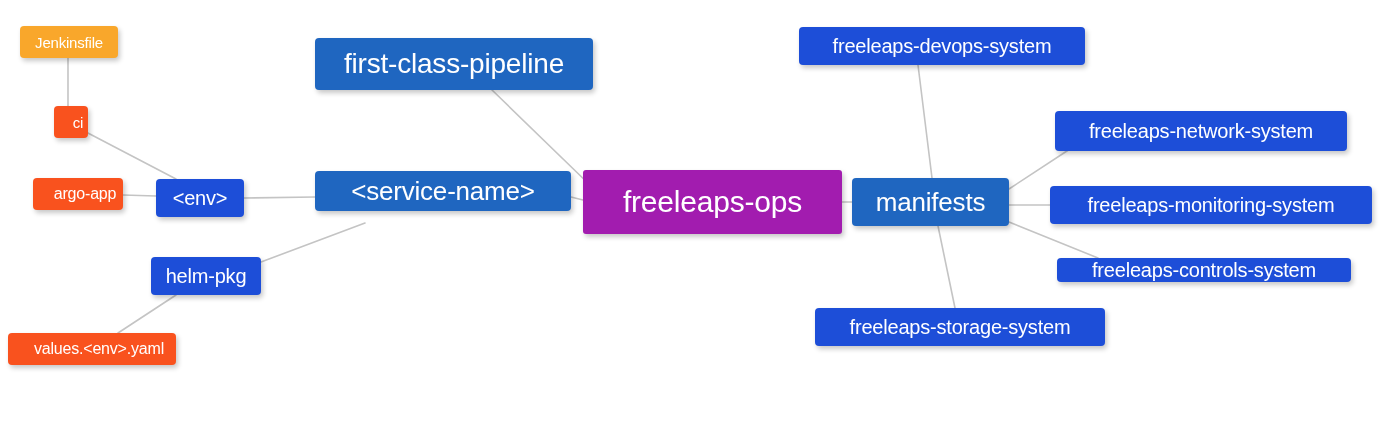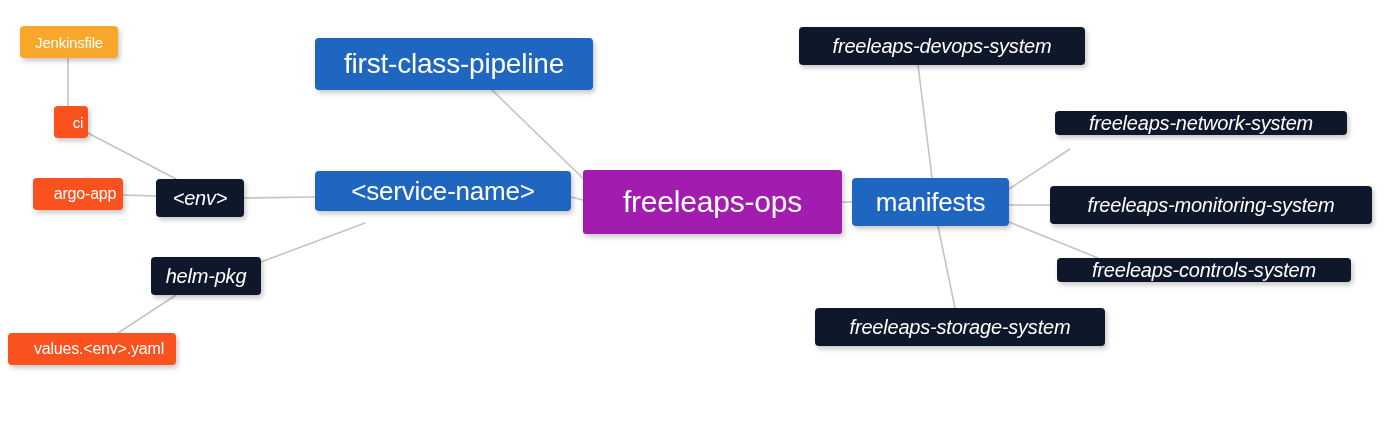--- a/index.html
+++ b/index.html
@@ -37,21 +37,21 @@
     box-shadow: 2px 3px 5px rgba(0,0,0,0.22);
     letter-spacing: -0.2px;
     line-height: 1;
     padding: 0 10px;
   }
   .node-root {
     background: #a21caf;
     border-radius: 3px;
   }
   .node-blue    { background: #1f66c0; }
-  .node-green   { background: #0f172a; font-style: italic; }
+  .node-green   { background: #1d4ed8; }
   .node-orange  { background: #f9a72b; }
   .node-red     { background: #f9521e; padding-left: 24px; }
 </style>
 </head>
 <body>
 
 <div id="canvas">
   <svg id="edge-layer" viewBox="0 0 1390 421" preserveAspectRatio="none">
       <line x1="593" y1="188" x2="492" y2="90" stroke="#c4c4c4" stroke-width="1.6" stroke-linecap="round"></line>
       <line x1="583" y1="200" x2="571" y2="197" stroke="#c4c4c4" stroke-width="1.6" stroke-linecap="round"></line>
@@ -95,21 +95,21 @@
       </div>
       <div class="node node-red" style="left: 33px; top: 178px; width: 90px; height: 32px; font-size: 16px;">
         <span>argo-app</span>
       </div>
       <div class="node node-red" style="left: 8px; top: 333px; width: 168px; height: 32px; font-size: 16px;">
         <span>values.&lt;env&gt;.yaml</span>
       </div>
       <div class="node node-green" style="left: 799px; top: 27px; width: 286px; height: 38px; font-size: 20px;">
         <span>freeleaps-devops-system</span>
       </div>
-      <div class="node node-green" style="left: 1055px; top: 111px; width: 292px; height: 24px; font-size: 20px;">
+      <div class="node node-green" style="left: 1055px; top: 111px; width: 292px; height: 40px; font-size: 20px;">
         <span>freeleaps-network-system</span>
       </div>
       <div class="node node-green" style="left: 1050px; top: 186px; width: 322px; height: 38px; font-size: 20px;">
         <span>freeleaps-monitoring-system</span>
       </div>
       <div class="node node-green" style="left: 1057px; top: 258px; width: 294px; height: 24px; font-size: 20px;">
         <span>freeleaps-controls-system</span>
       </div>
       <div class="node node-green" style="left: 815px; top: 308px; width: 290px; height: 38px; font-size: 20px;">
         <span>freeleaps-storage-system</span>

